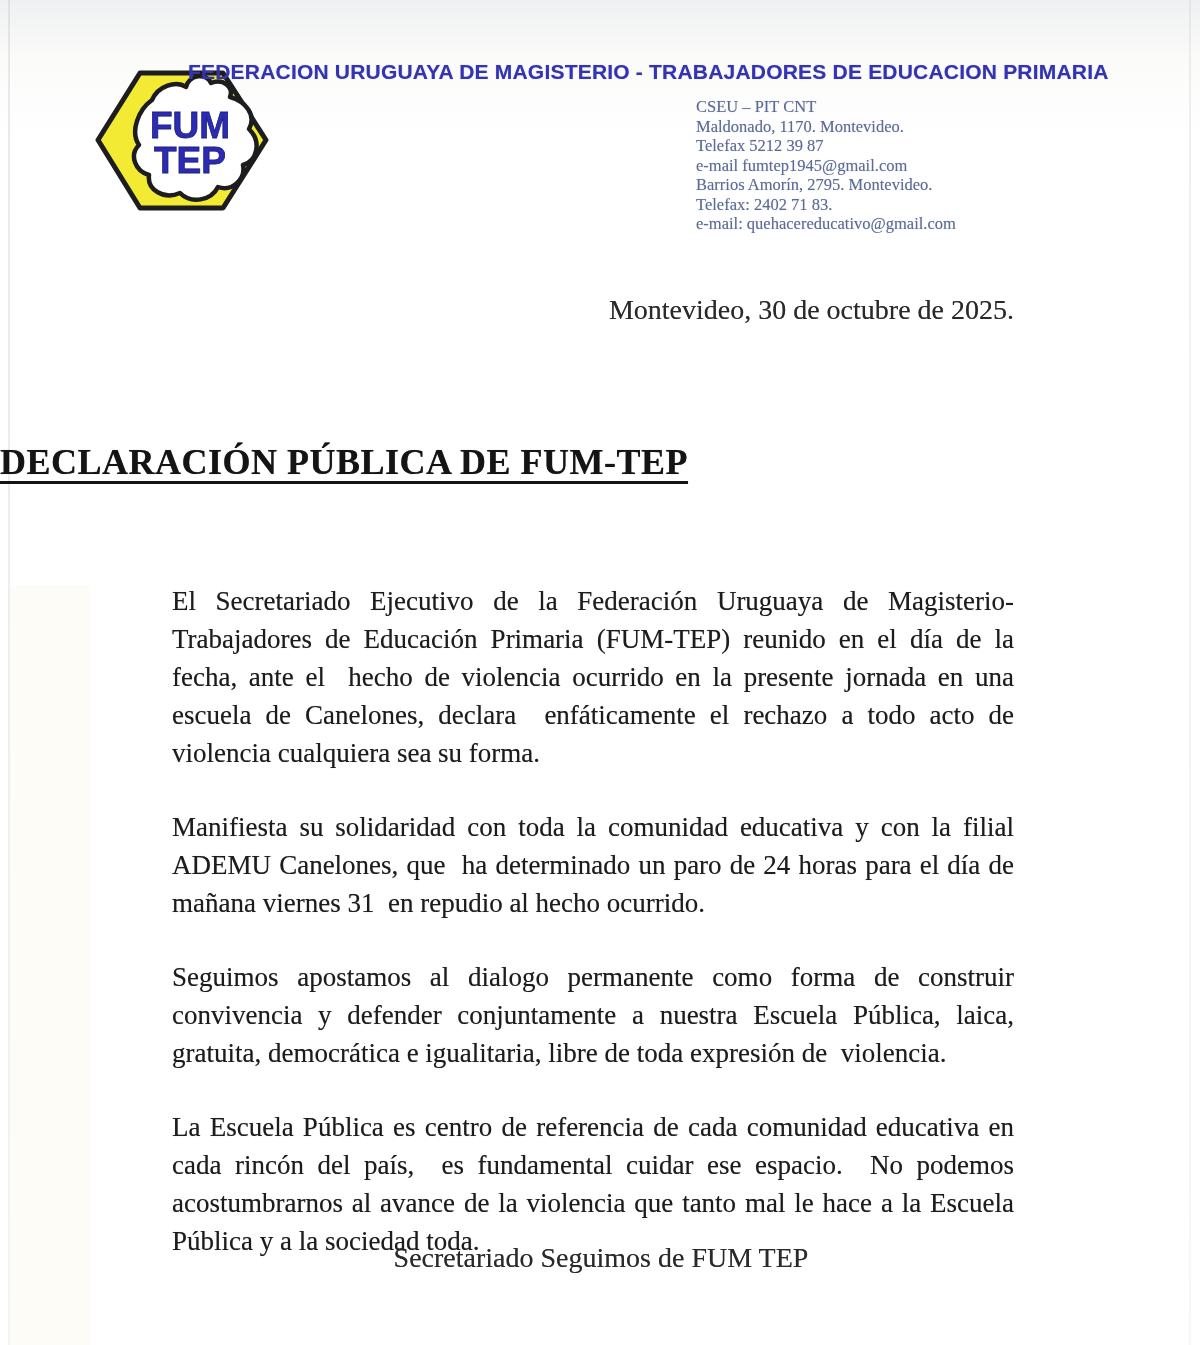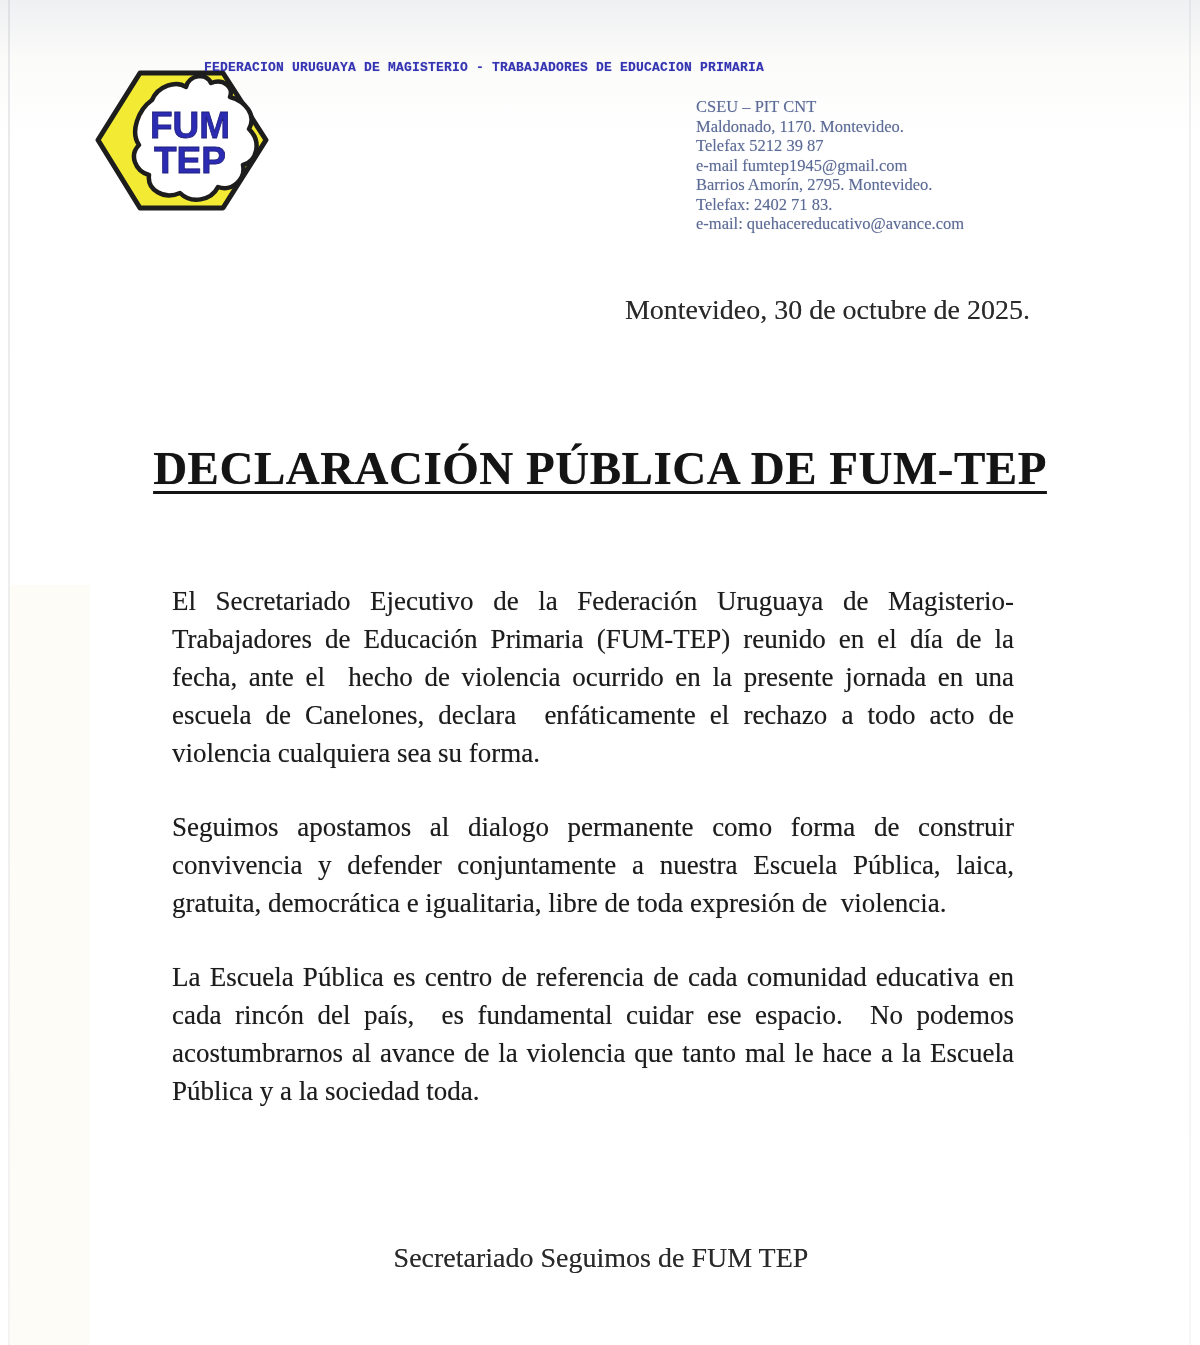--- a/index.html
+++ b/index.html
@@ -30,50 +30,49 @@
   .edge-left-tint {
     position: absolute; left: 10px; bottom: 0; width: 80px; height: 760px;
     background: rgba(252, 250, 238, .55);
   }
 
   
   .logo-wrap {
     position: absolute; left: 92px; top: 60px; width: 180px; height: 158px;
   }
   .org-title {
-    position: absolute; left: 204px; top: 60px; width: 860px;
-    font-family: Liberation Mono, monospace;
+    position: absolute; left: 188px; top: 60px; width: 860px;
+    font-family: Liberation Sans, sans-serif;
     font-weight: bold;
-    font-size: 13px;
+    font-size: 21px;
     letter-spacing: 0.2px;
     color: #3434b2;
     text-shadow: 0 0 1px rgba(52,52,178,.45);
     white-space: nowrap;
   }
   .contact-block {
     position: absolute; left: 696px; top: 97px;
     font-family: Liberation Serif, serif;
     font-size: 16.5px;
     line-height: 19.5px;
     color: #5c6b96;
     text-shadow: 0 0 1px rgba(92,107,150,.4);
   }
 
   
   .date-line {
-    position: absolute; top: 294px; left: 172px; width: 858px;
+    position: absolute; top: 294px; left: 156px; width: 858px;
     text-align: right;
     font-size: 28px;
     color: #2a2a2a;
     text-shadow: 0 0 0.6px rgba(0,0,0,.5);
   }
   .doc-title {
     position: absolute; top: 441px; left: 0; width: 1200px;
-    text-align: center;
-    font-size: 47px;
+    font-size: 36px;
     font-weight: bold;
     color: #141414;
     text-decoration: underline;
     text-underline-offset: 7px;
     text-decoration-thickness: 2.5px;
     letter-spacing: 0.5px;
     text-shadow: 0 0 0.7px rgba(0,0,0,.6);
   }
   .body-text {
     position: absolute; top: 582px; left: 172px; width: 858px;
@@ -125,28 +124,29 @@
 
   <div class="org-title">FEDERACION URUGUAYA DE MAGISTERIO - TRABAJADORES DE EDUCACION PRIMARIA</div>
 
   <div class="contact-block">
     <div>CSEU – PIT CNT</div>
     <div>Maldonado, 1170. Montevideo.</div>
     <div>Telefax 5212 39 87</div>
     <div>e-mail fumtep1945@gmail.com</div>
     <div>Barrios Amorín, 2795. Montevideo.</div>
     <div>Telefax: 2402 71 83.</div>
-    <div>e-mail: quehacereducativo@avance.com</div>
+    <div>e-mail: quehacereducativo@gmail.com</div>
   </div>
 
   <div class="date-line">Montevideo, 30 de octubre de 2025.</div>
 
   <div class="doc-title">DECLARACIÓN PÚBLICA DE FUM-TEP</div>
 
   <div class="body-text">
     <p>El Secretariado Ejecutivo de la Federación Uruguaya de Magisterio-Trabajadores de Educación Primaria (FUM-TEP) reunido en el día de la fecha, ante el  hecho de violencia ocurrido en la presente jornada en una escuela de Canelones, declara  enfáticamente el rechazo a todo acto de violencia cualquiera sea su forma.</p>
+    <p>Manifiesta su solidaridad con toda la comunidad educativa y con la filial ADEMU Canelones, que  ha determinado un paro de 24 horas para el día de mañana viernes 31  en repudio al hecho ocurrido.</p>
     <p>Seguimos apostamos al dialogo permanente como forma de construir convivencia y defender conjuntamente a nuestra Escuela Pública, laica, gratuita, democrática e igualitaria, libre de toda expresión de  violencia.</p>
     <p>La Escuela Pública es centro de referencia de cada comunidad educativa en cada rincón del país,  es fundamental cuidar ese espacio.  No podemos acostumbrarnos al avance de la violencia que tanto mal le hace a la Escuela Pública y a la sociedad toda.</p>
   </div>
 
   <div class="signature">Secretariado Seguimos de FUM TEP</div>
 
 </div>
 
 </body></html>

